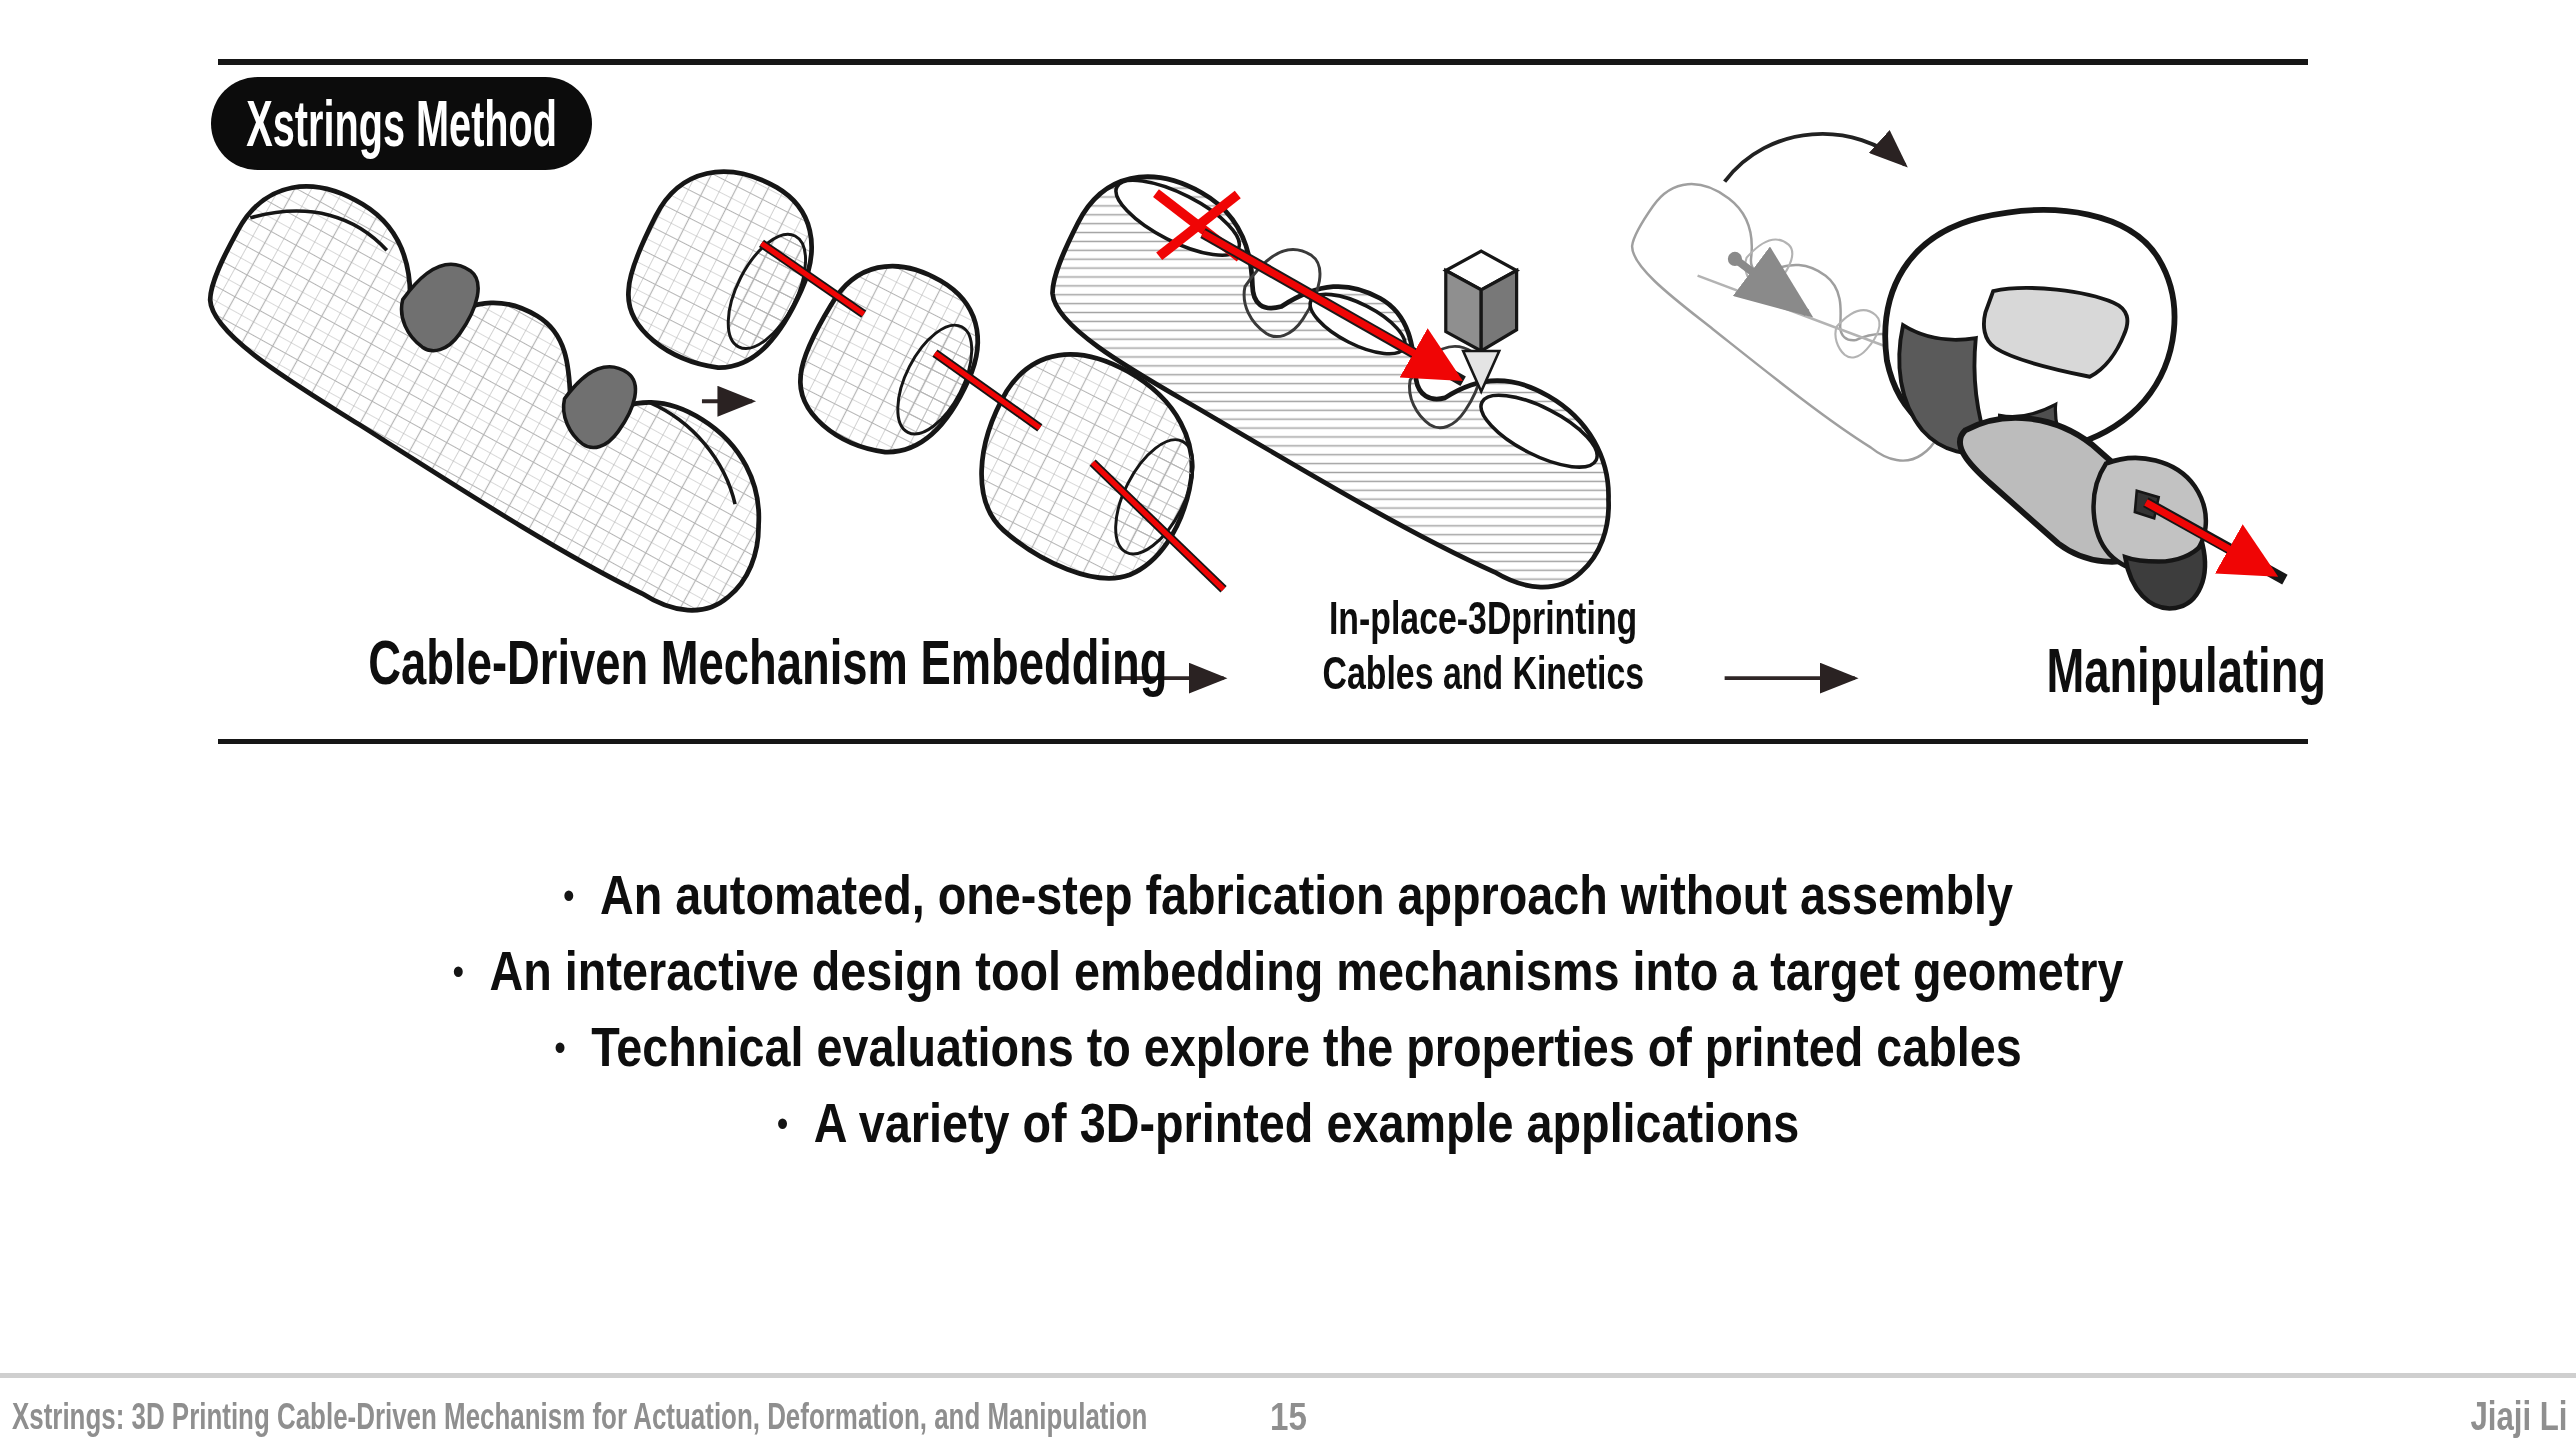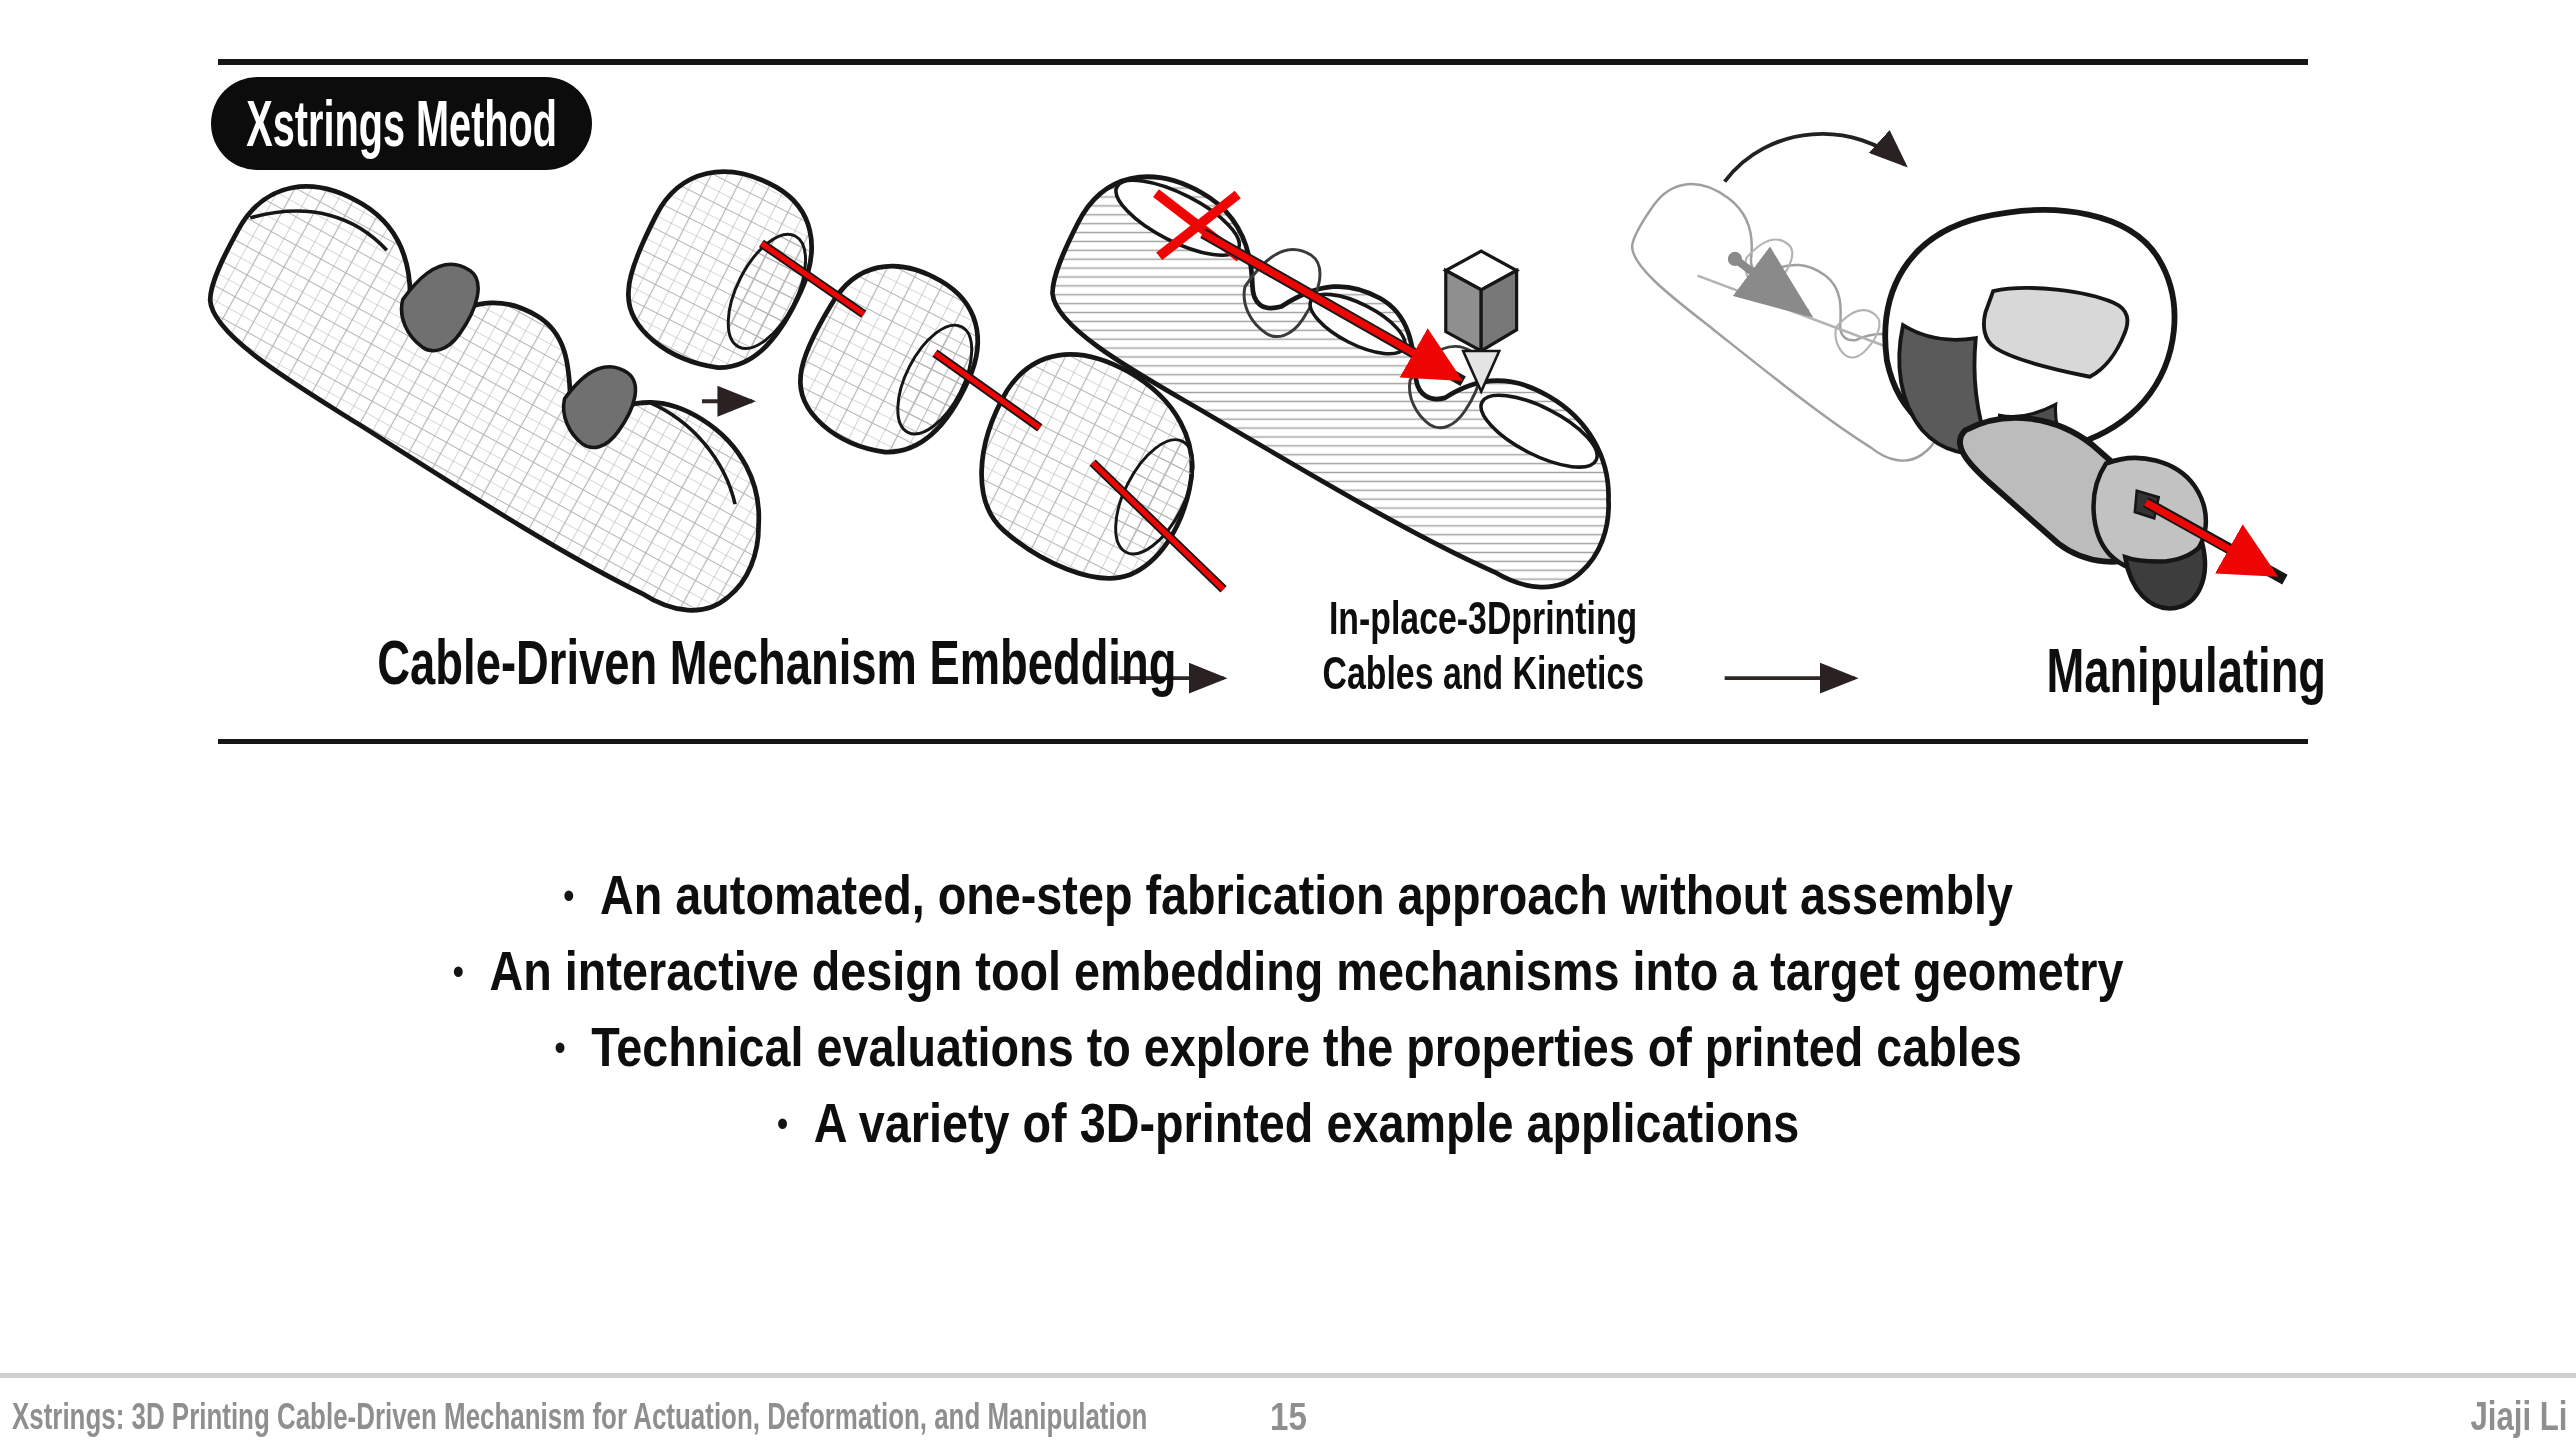--- a/index.html
+++ b/index.html
@@ -14,21 +14,21 @@
   .rule{position:absolute;background:var(--ink);}
   .top-rule{left:218px;top:59px;width:2090px;height:6.4px;}
   .fig-bottom-rule{left:218px;top:739px;width:2090px;height:4.5px;}
   .badge{position:absolute;left:211px;top:77px;width:381px;height:93px;background:#0c0c0c;
          border-radius:48px;display:flex;align-items:center;justify-content:center;}
   .badge span{color:#fff;font-size:64px;font-weight:700;white-space:nowrap;
               transform:scaleX(0.62);transform-origin:center;}
   .fig-svg{position:absolute;left:0;top:0;width:2576px;height:1449px;}
   .step-label{position:absolute;text-align:center;font-weight:700;color:#0e0e0e;line-height:1.16;}
   .step-label .cond{display:inline-block;transform:scaleX(0.72);transform-origin:center;white-space:nowrap;}
-  .label1{left:222px;top:626px;width:966px;font-size:63px;}
+  .label1{left:213px;top:626px;width:966px;font-size:63px;}
   .label2{left:1258px;top:591px;width:451px;font-size:47px;}
   .label3{left:1992px;top:634px;width:386px;font-size:63px;}
   .bullets{position:absolute;left:0;top:857px;width:2576px;}
   .bullet-line{height:76px;display:flex;align-items:center;justify-content:center;
                transform:scaleX(0.85);transform-origin:center;white-space:nowrap;}
   .bullet-line .dot{font-size:39px;color:#141414;margin-right:30px;line-height:1;}
   .bullet-line .txt{font-size:55px;font-weight:700;color:#0e0e0e;line-height:1;}
   .footer-rule{position:absolute;left:0;top:1373px;width:2576px;height:4.5px;background:var(--rule-gray);}
   .footer-title{position:absolute;left:11.6px;top:1396px;font-size:36px;font-weight:700;
                 color:var(--footer-gray);white-space:nowrap;transform:scaleX(0.72);transform-origin:left center;}

